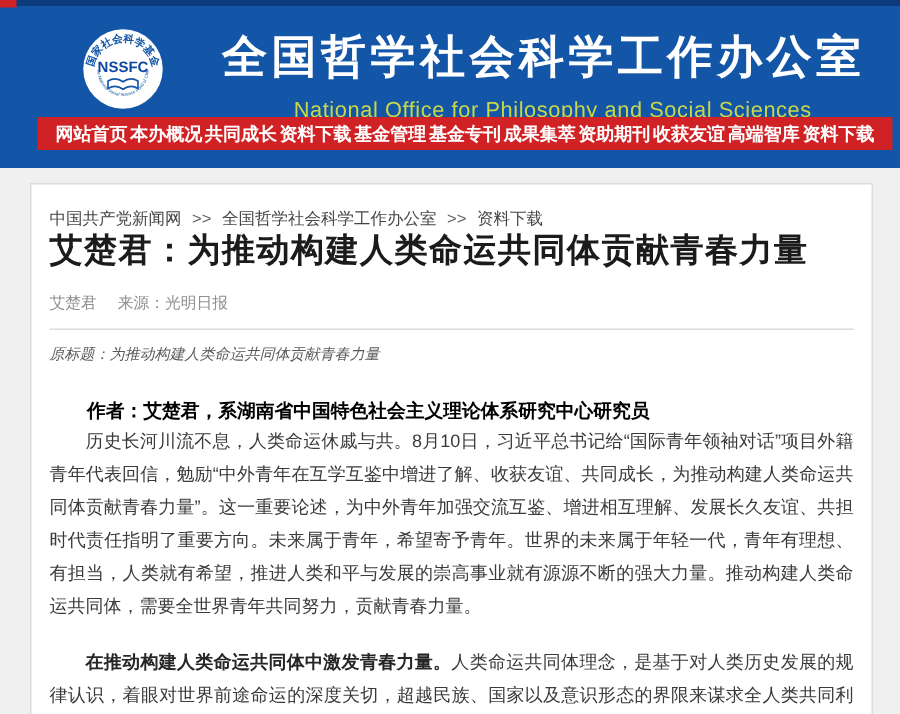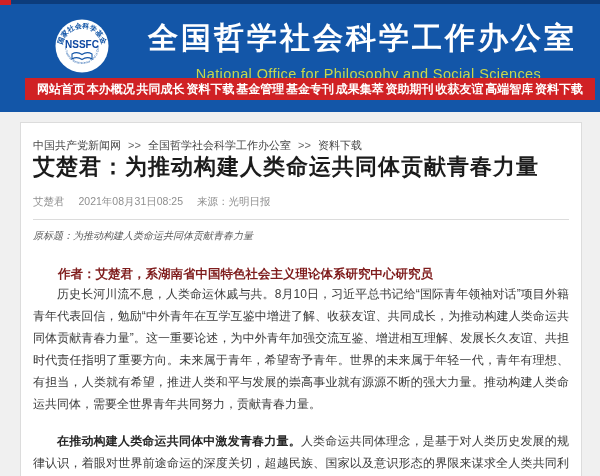--- a/index.html
+++ b/index.html
@@ -70,21 +70,21 @@
     display:flex; gap:14px;
   }
   .divider {
     margin-top:10px; border-bottom:1px solid #dcdcdc;
   }
   .original-title {
     margin-top:9px; font-size:10px; color:#5a5a5a;font-style:italic;
   }
   .author-line {
     margin-top:23px; text-indent:2em;
-    font-size:12.5px; font-weight:bold; color:#7f1d1d;
+    font-size:12.5px; font-weight:bold; color:#000000;
   }
   .para {
     text-indent:2em; text-align:justify;
     font-size:12px; line-height:22px; color:#3a3a3a;
   }
   .para-2 { margin-top:15px; }
   .para-lead { font-weight:bold; color:#262626; }
 </style>
 </head>
 <body>
@@ -138,21 +138,20 @@
     <span class="crumb-sep">&gt;&gt;</span>
     <a>全国哲学社会科学工作办公室</a>
     <span class="crumb-sep">&gt;&gt;</span>
     <a>资料下载</a>
   </div>
 
   <h1 class="article-title">艾楚君：为推动构建人类命运共同体贡献青春力量</h1>
 
   <div class="byline">
     <span>艾楚君</span>
-    <span>2021年08月31日08:25</span>
     <span>来源：光明日报</span>
   </div>
 
   <div class="divider"></div>
 
   <div class="original-title">原标题：为推动构建人类命运共同体贡献青春力量</div>
 
   <div class="author-line">作者：艾楚君，系湖南省中国特色社会主义理论体系研究中心研究员</div>
 
   <p class="para">历史长河川流不息，人类命运休戚与共。8月10日，习近平总书记给“国际青年领袖对话”项目外籍青年代表回信，勉励“中外青年在互学互鉴中增进了解、收获友谊、共同成长，为推动构建人类命运共同体贡献青春力量”。这一重要论述，为中外青年加强交流互鉴、增进相互理解、发展长久友谊、共担时代责任指明了重要方向。未来属于青年，希望寄予青年。世界的未来属于年轻一代，青年有理想、有担当，人类就有希望，推进人类和平与发展的崇高事业就有源源不断的强大力量。推动构建人类命运共同体，需要全世界青年共同努力，贡献青春力量。</p>

